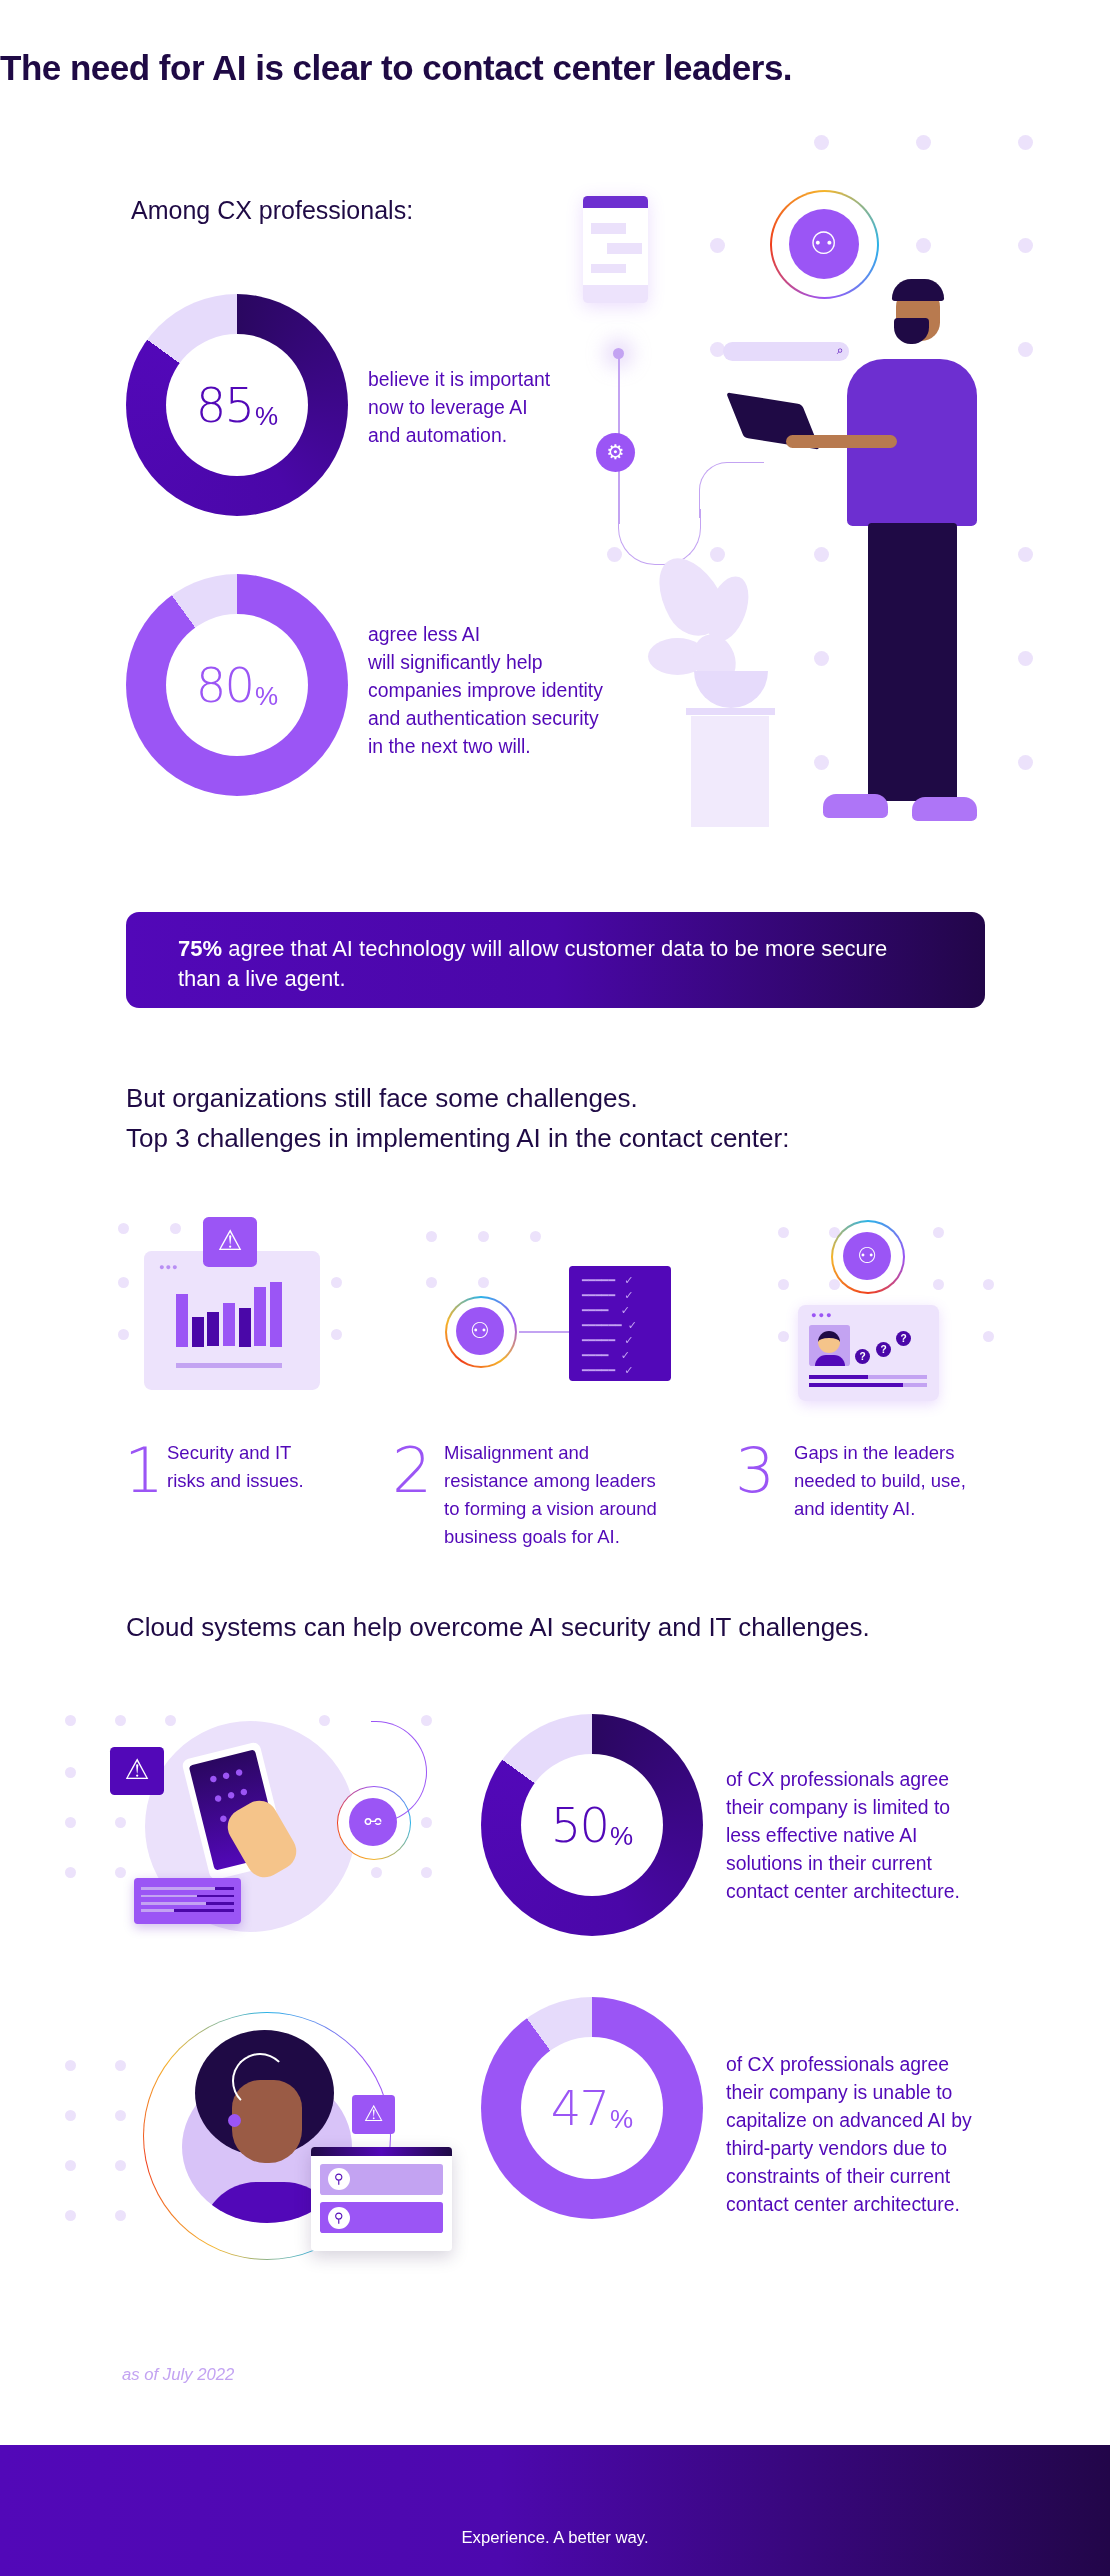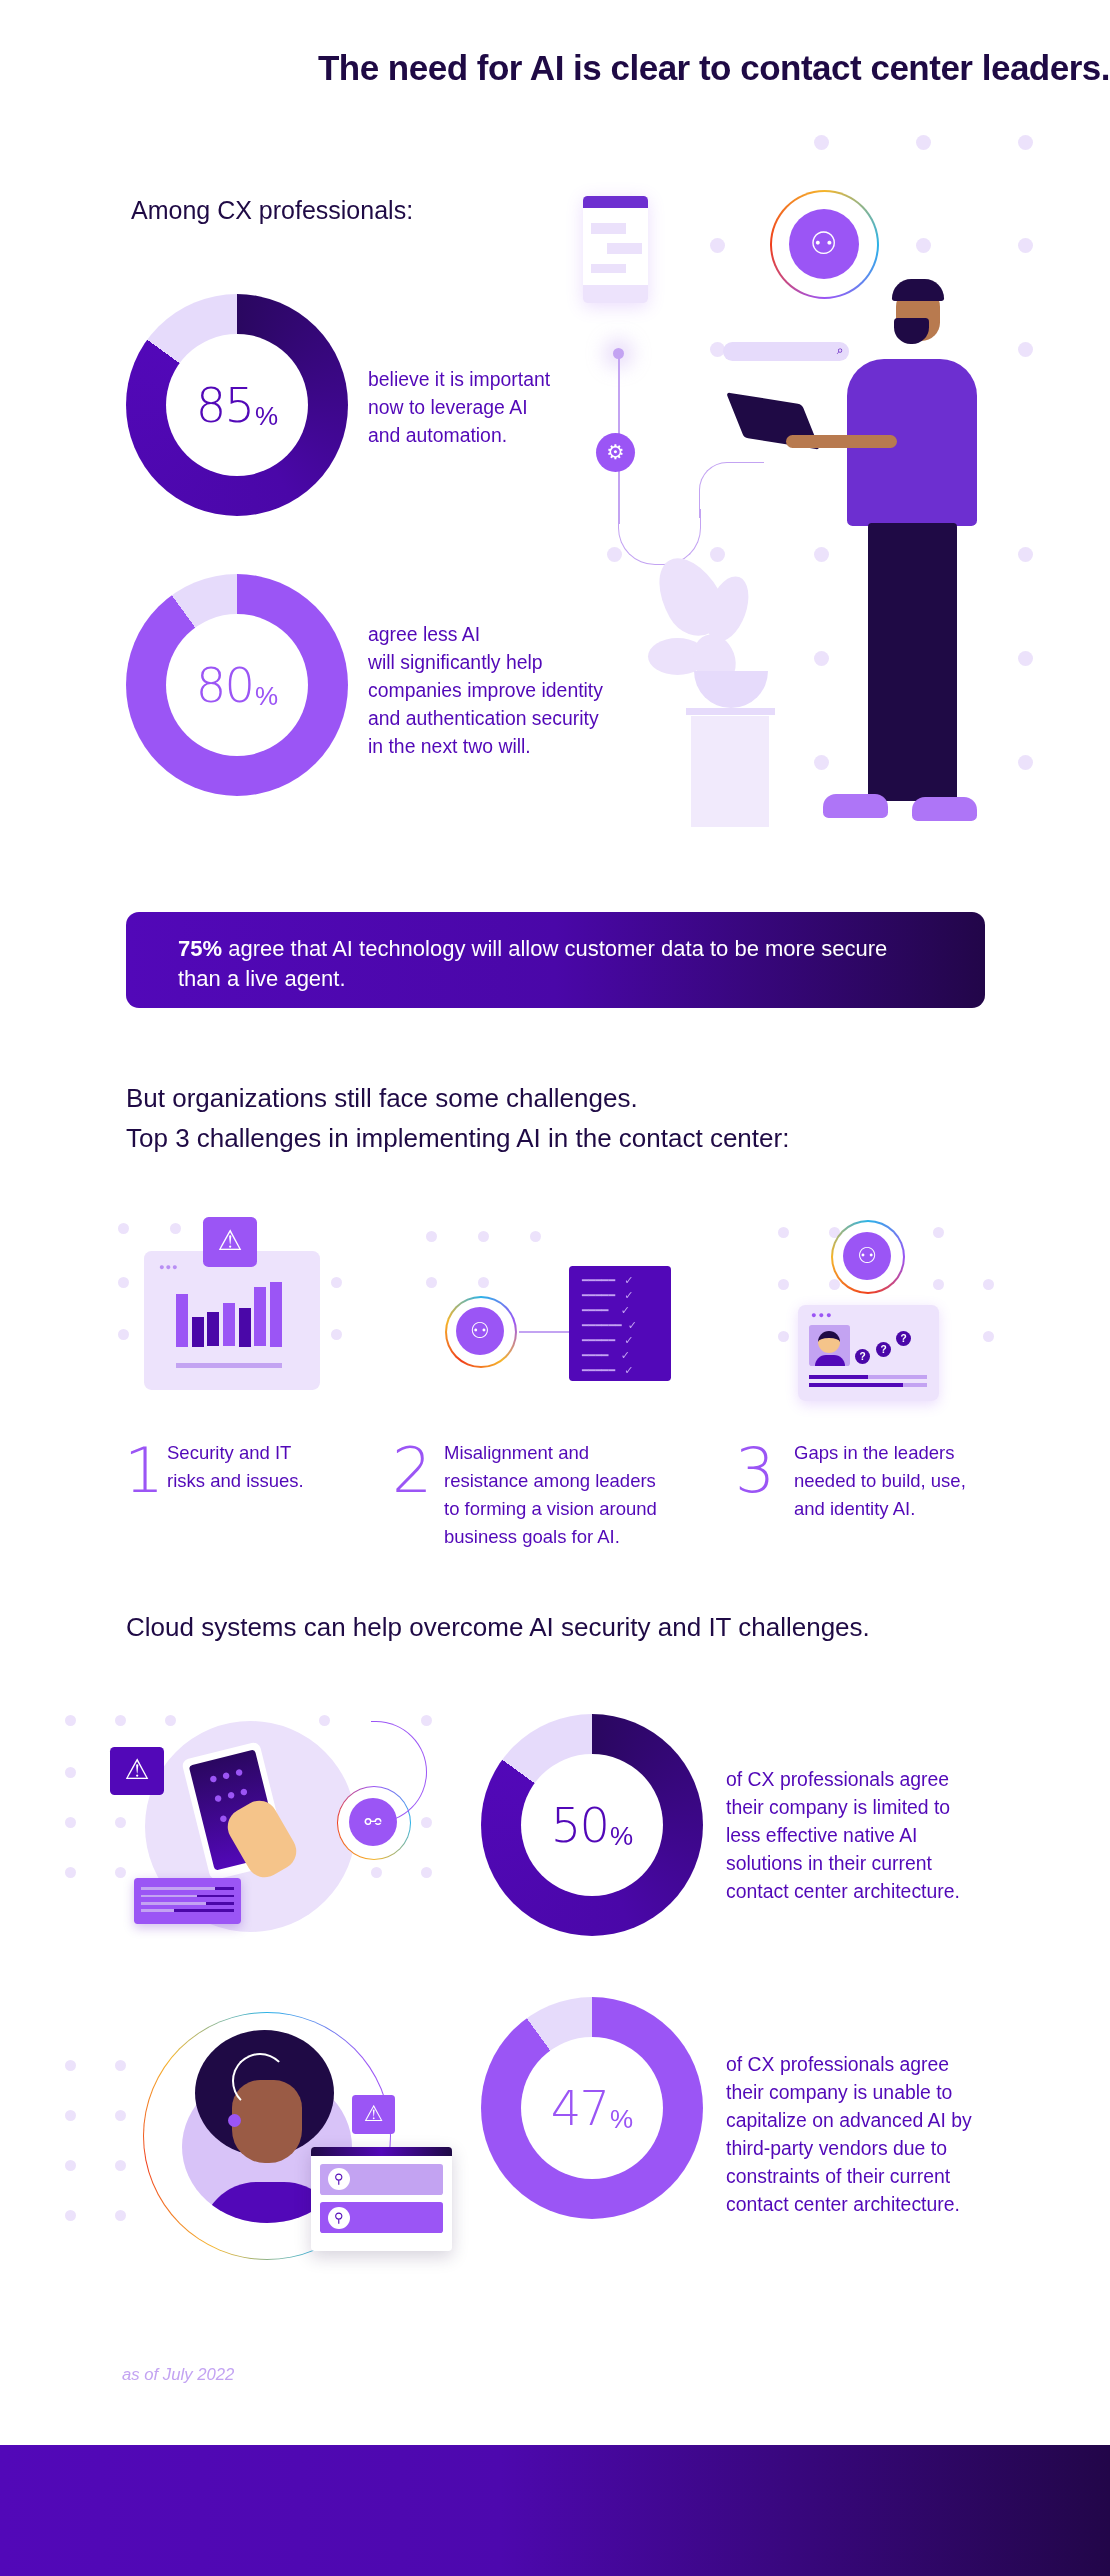--- a/index.html
+++ b/index.html
@@ -1,18 +1,18 @@
 <!DOCTYPE html>
 <html style="font-size:15px"><head>
 <meta charset="utf-8">
 <style>
 *{box-sizing:border-box;margin:0;padding:0}
 body{width:1110px;height:2576px;background:#fff;font-family:"Liberation Sans",sans-serif;color:#1f0a45;position:relative;overflow:hidden}
 .abs{position:absolute}
-.title{left:0;width:1110px;top:48px;text-align:right;font-size:35px;font-weight:bold;color:#1f0a45;letter-spacing:-0.5px}
+.title{left:0;width:1110px;top:48px;text-align:left;font-size:35px;font-weight:bold;color:#1f0a45;letter-spacing:-0.5px}
 .h2{font-size:26px;color:#1f0a45}
 .stat-text{font-size:19.4px;line-height:28px;color:#5208b8}
 .dot{position:absolute;width:15px;height:15px;border-radius:50%;background:#ece2fb}
 .donut{position:absolute;width:222px;height:222px;border-radius:50%}
 .donut .hole{position:absolute;left:40px;top:40px;width:142px;height:142px;border-radius:50%;background:#fff;display:flex;align-items:center;justify-content:center}
 .pct{font-size:48px;font-weight:300;letter-spacing:-1.9px;font-family:"DejaVu Sans",sans-serif}
 .pct-sign{font-size:26px;align-self:flex-end;margin-bottom:44px;margin-left:1.9px}
 .banner{left:126px;top:912px;width:859px;height:96px;border-radius:13px;background:linear-gradient(90deg,#5208b8 0%,#4a07a8 50%,#220649 100%);color:#fff;font-size:22px;line-height:30px;padding:22px 52px}
 .num{font-size:63px;color:#9b55f5;font-weight:300;line-height:1;font-family:"DejaVu Sans",sans-serif}
 .ch-text{font-size:18.5px;line-height:28px;color:#5208b8}
@@ -295,14 +295,15 @@
     <div>their company is unable to</div>
     <div>capitalize on advanced AI by</div>
     <div>third-party vendors due to</div>
     <div>constraints of their current</div>
     <div>contact center architecture.</div>
 </div>
 
 <div class="abs note">as of July 2022</div>
 
 <div class="abs footer">
+  <div class="tagline">Experience. A better way.</div>
 </div>
 
 
 </body></html>

